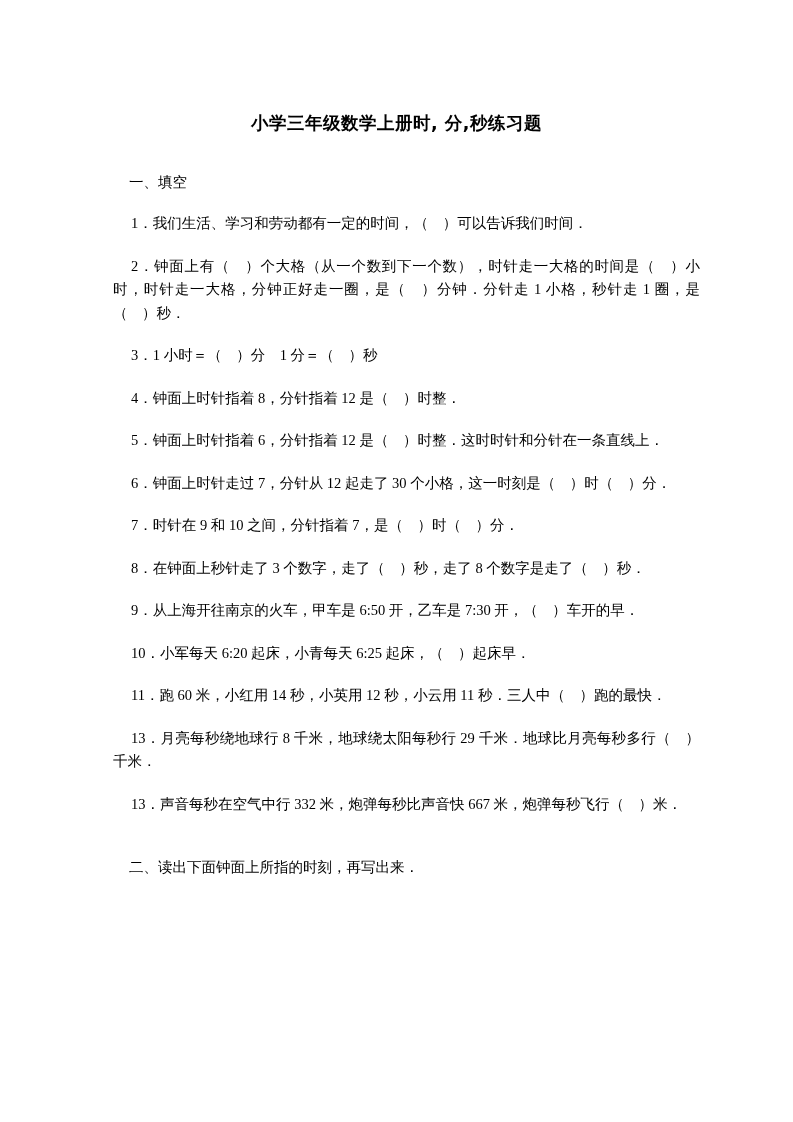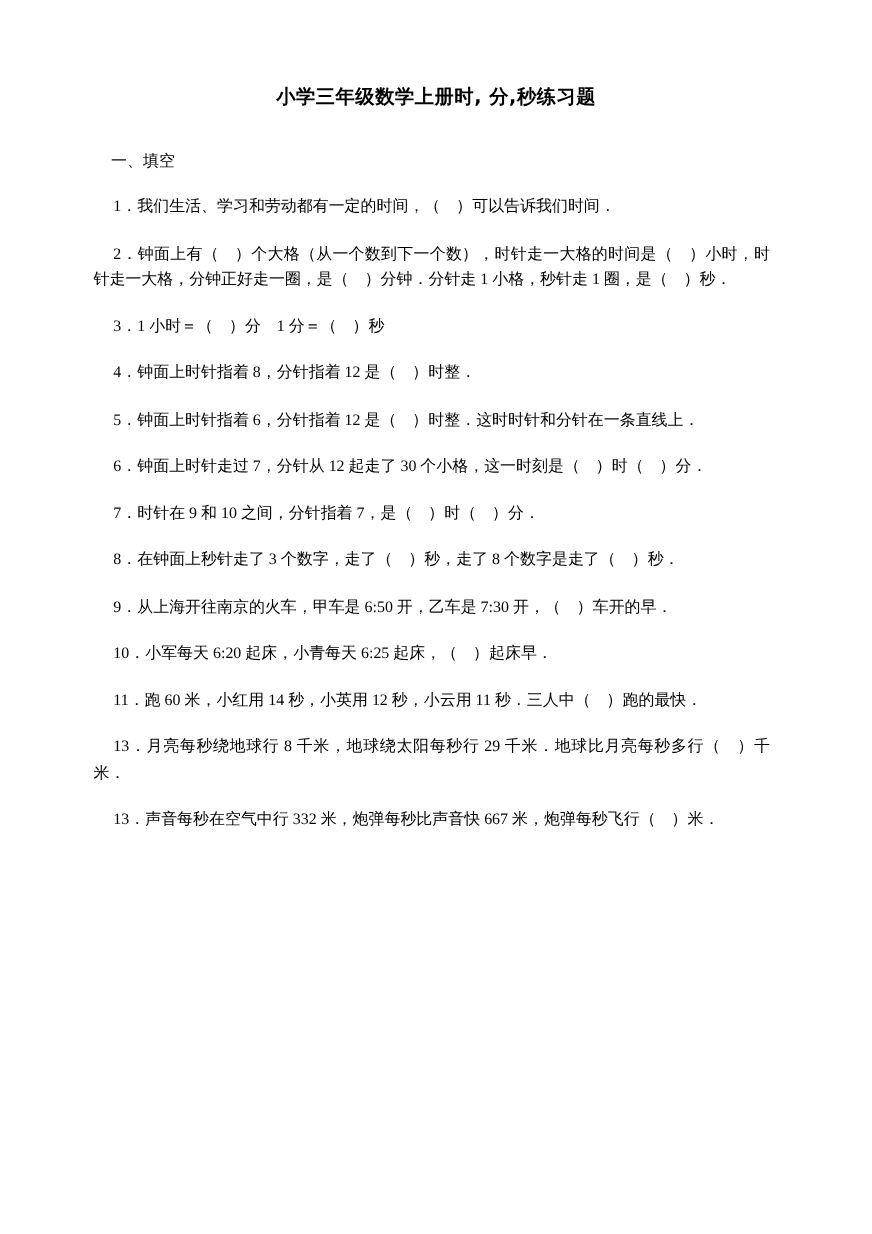--- a/index.html
+++ b/index.html
@@ -21,25 +21,26 @@
     height: 1122px;
     box-sizing: border-box;
     padding: 0;
   }
   .doc-title {
     text-align: center;
     font-size: 17.5px;
     font-weight: bold;
     letter-spacing: 0.5px;
     margin: 0;
-    padding-top: 76px;
+    padding-top: 111px;
     font-family: "DejaVu Sans", "Liberation Sans", sans-serif;
   }
   .content {
     padding: 0 93px 0 85px;
+    margin-left: 28px;
   }
   .section-head {
     font-size: 14.5px;
     line-height: 1.55;
     margin-top: 36px;
     text-indent: 16px;
     font-family: "DejaVu Sans", "Liberation Sans", sans-serif;
   }
   .q {
     font-size: 14.5px;
@@ -76,15 +77,16 @@
     <div class="q">5．钟面上时针指着 6，分针指着 12 是（　）时整．这时时针和分针在一条直线上．</div>
     <div class="q">6．钟面上时针走过 7，分针从 12 起走了 30 个小格，这一时刻是（　）时（　）分．</div>
     <div class="q">7．时针在 9 和 10 之间，分针指着 7，是（　）时（　）分．</div>
     <div class="q">8．在钟面上秒针走了 3 个数字，走了（　）秒，走了 8 个数字是走了（　）秒．</div>
     <div class="q">9．从上海开往南京的火车，甲车是 6:50 开，乙车是 7:30 开，（　）车开的早．</div>
     <div class="q">10．小军每天 6:20 起床，小青每天 6:25 起床，（　）起床早．</div>
     <div class="q">11．跑 60 米，小红用 14 秒，小英用 12 秒，小云用 11 秒．三人中（　）跑的最快．</div>
     <div class="q">13．月亮每秒绕地球行 8 千米，地球绕太阳每秒行 29 千米．地球比月亮每秒多行（　）千米．</div>
     <div class="q">13．声音每秒在空气中行 332 米，炮弹每秒比声音快 667 米，炮弹每秒飞行（　）米．</div>
 
+    <div class="section-head2">二、读出下面钟面上所指的时刻，再写出来．</div>
 
   </div>
 </div>
 
 </body></html>

